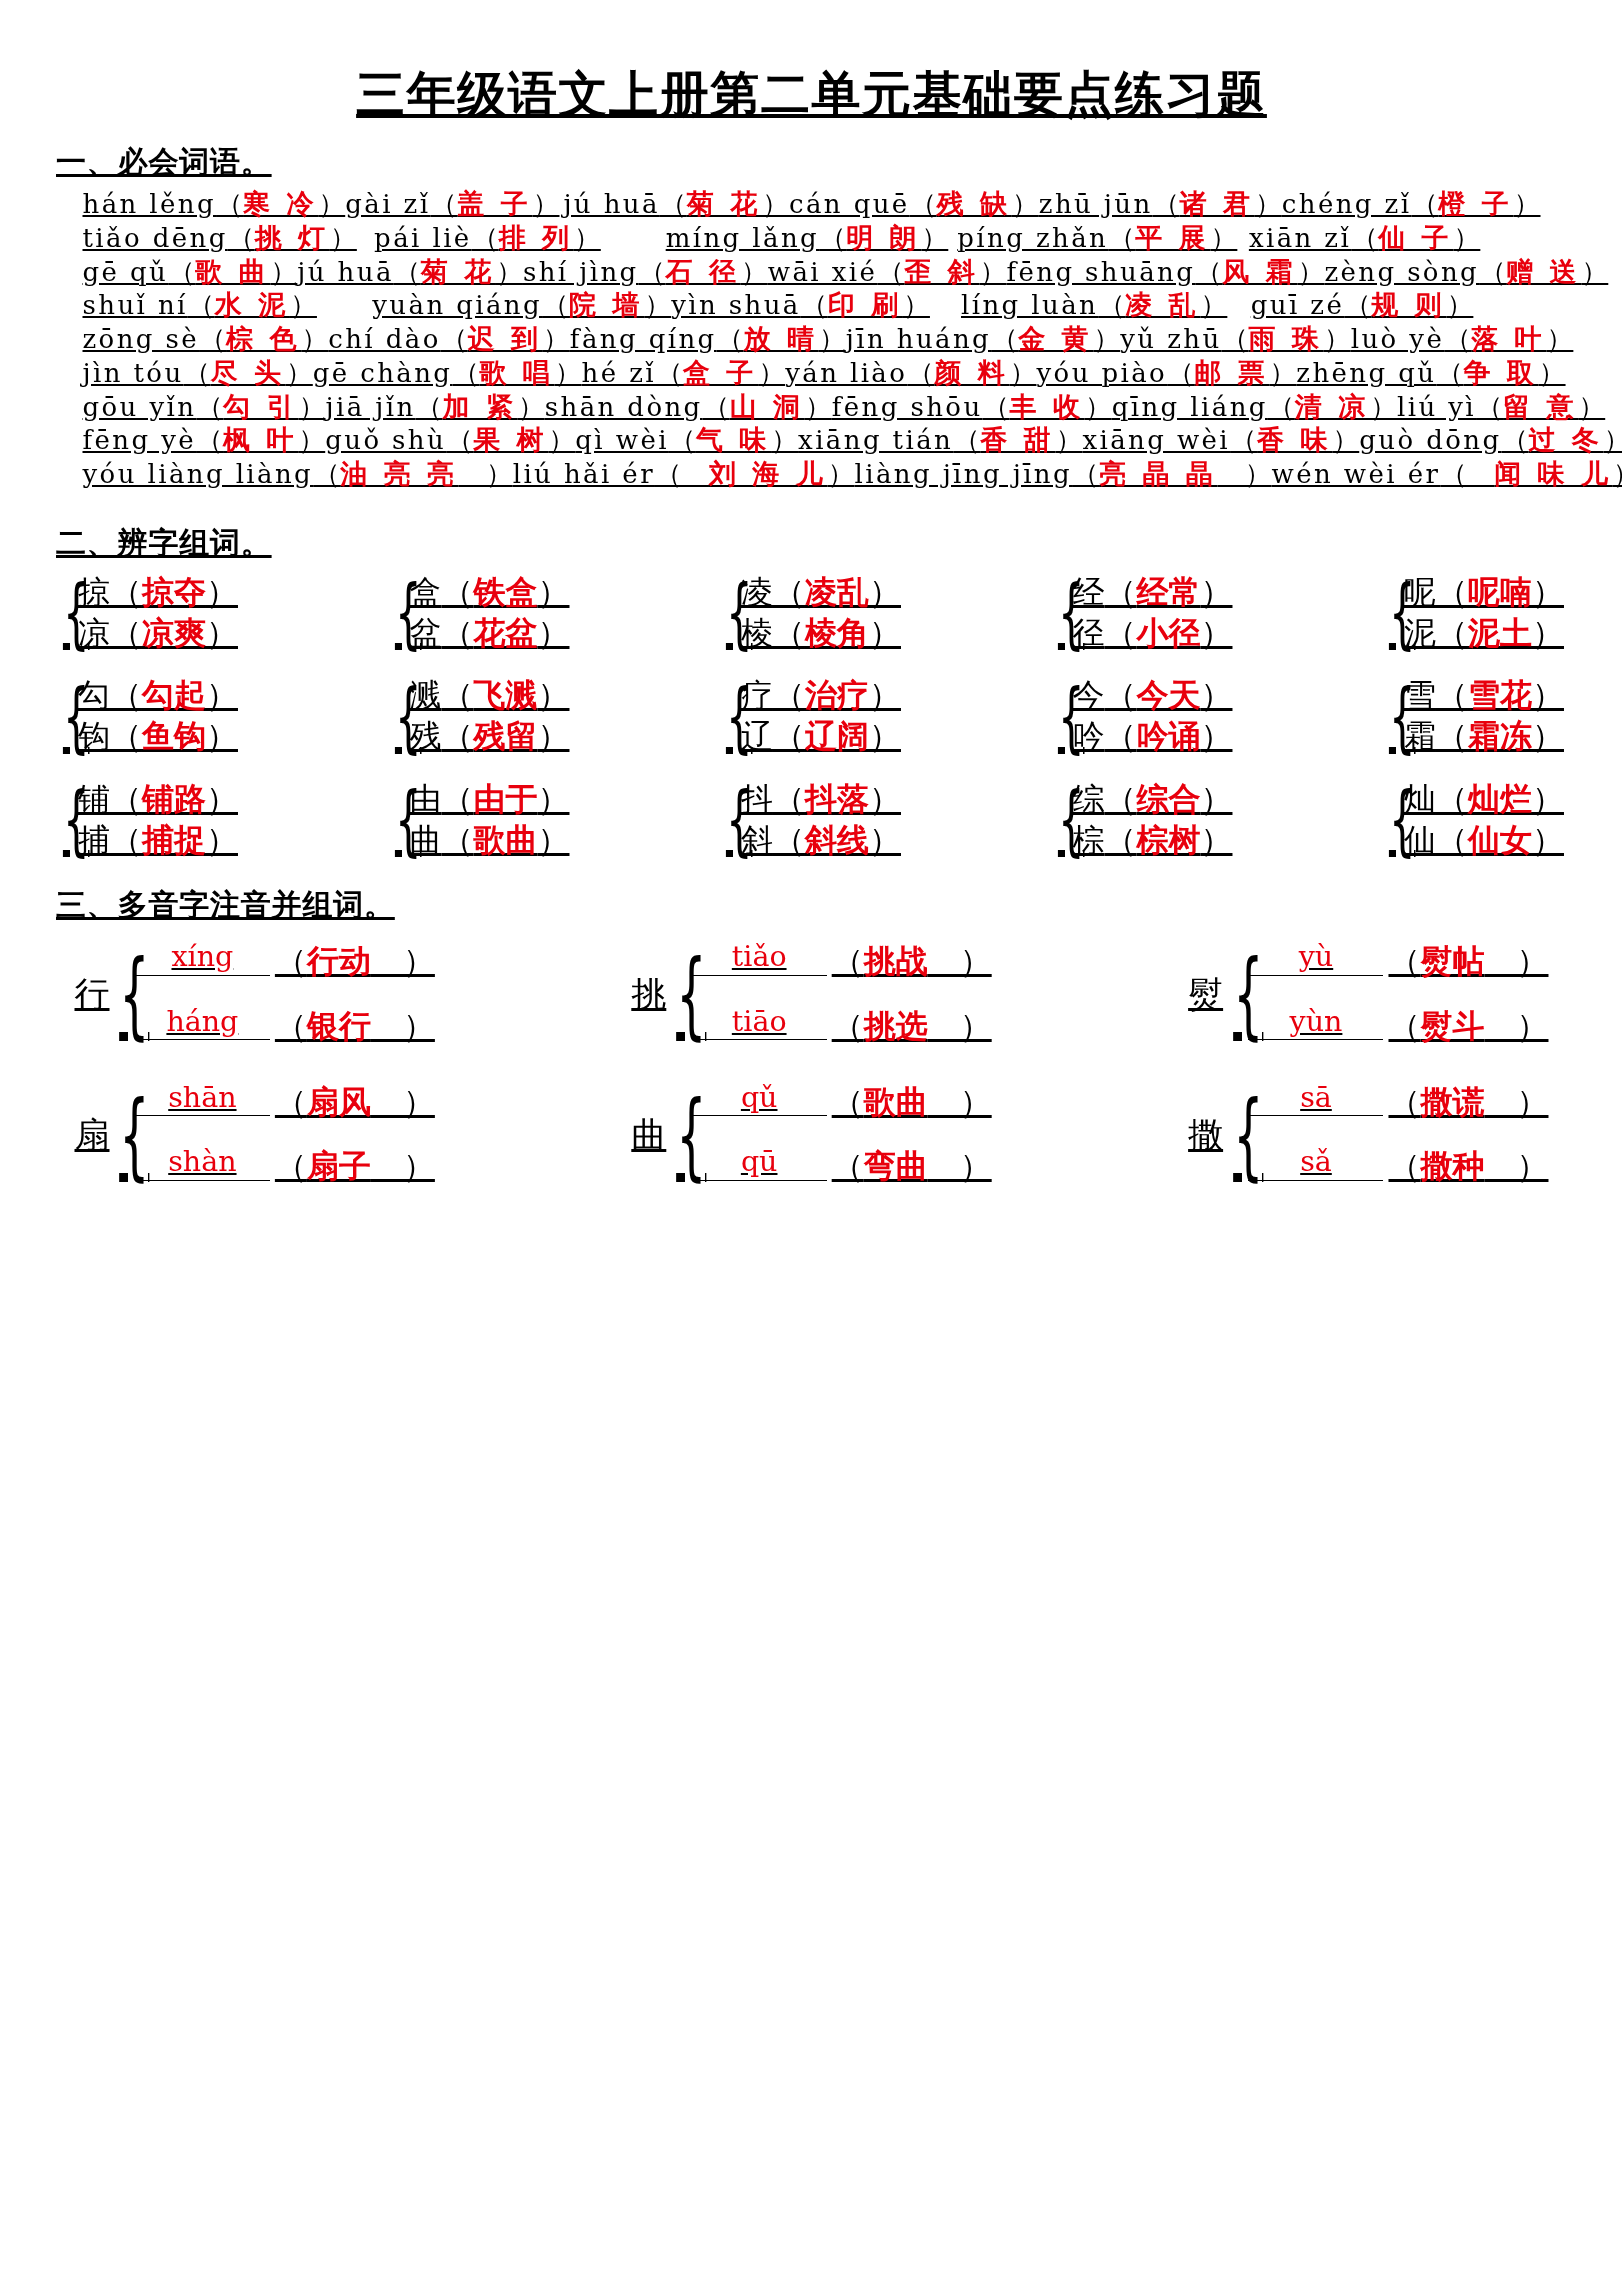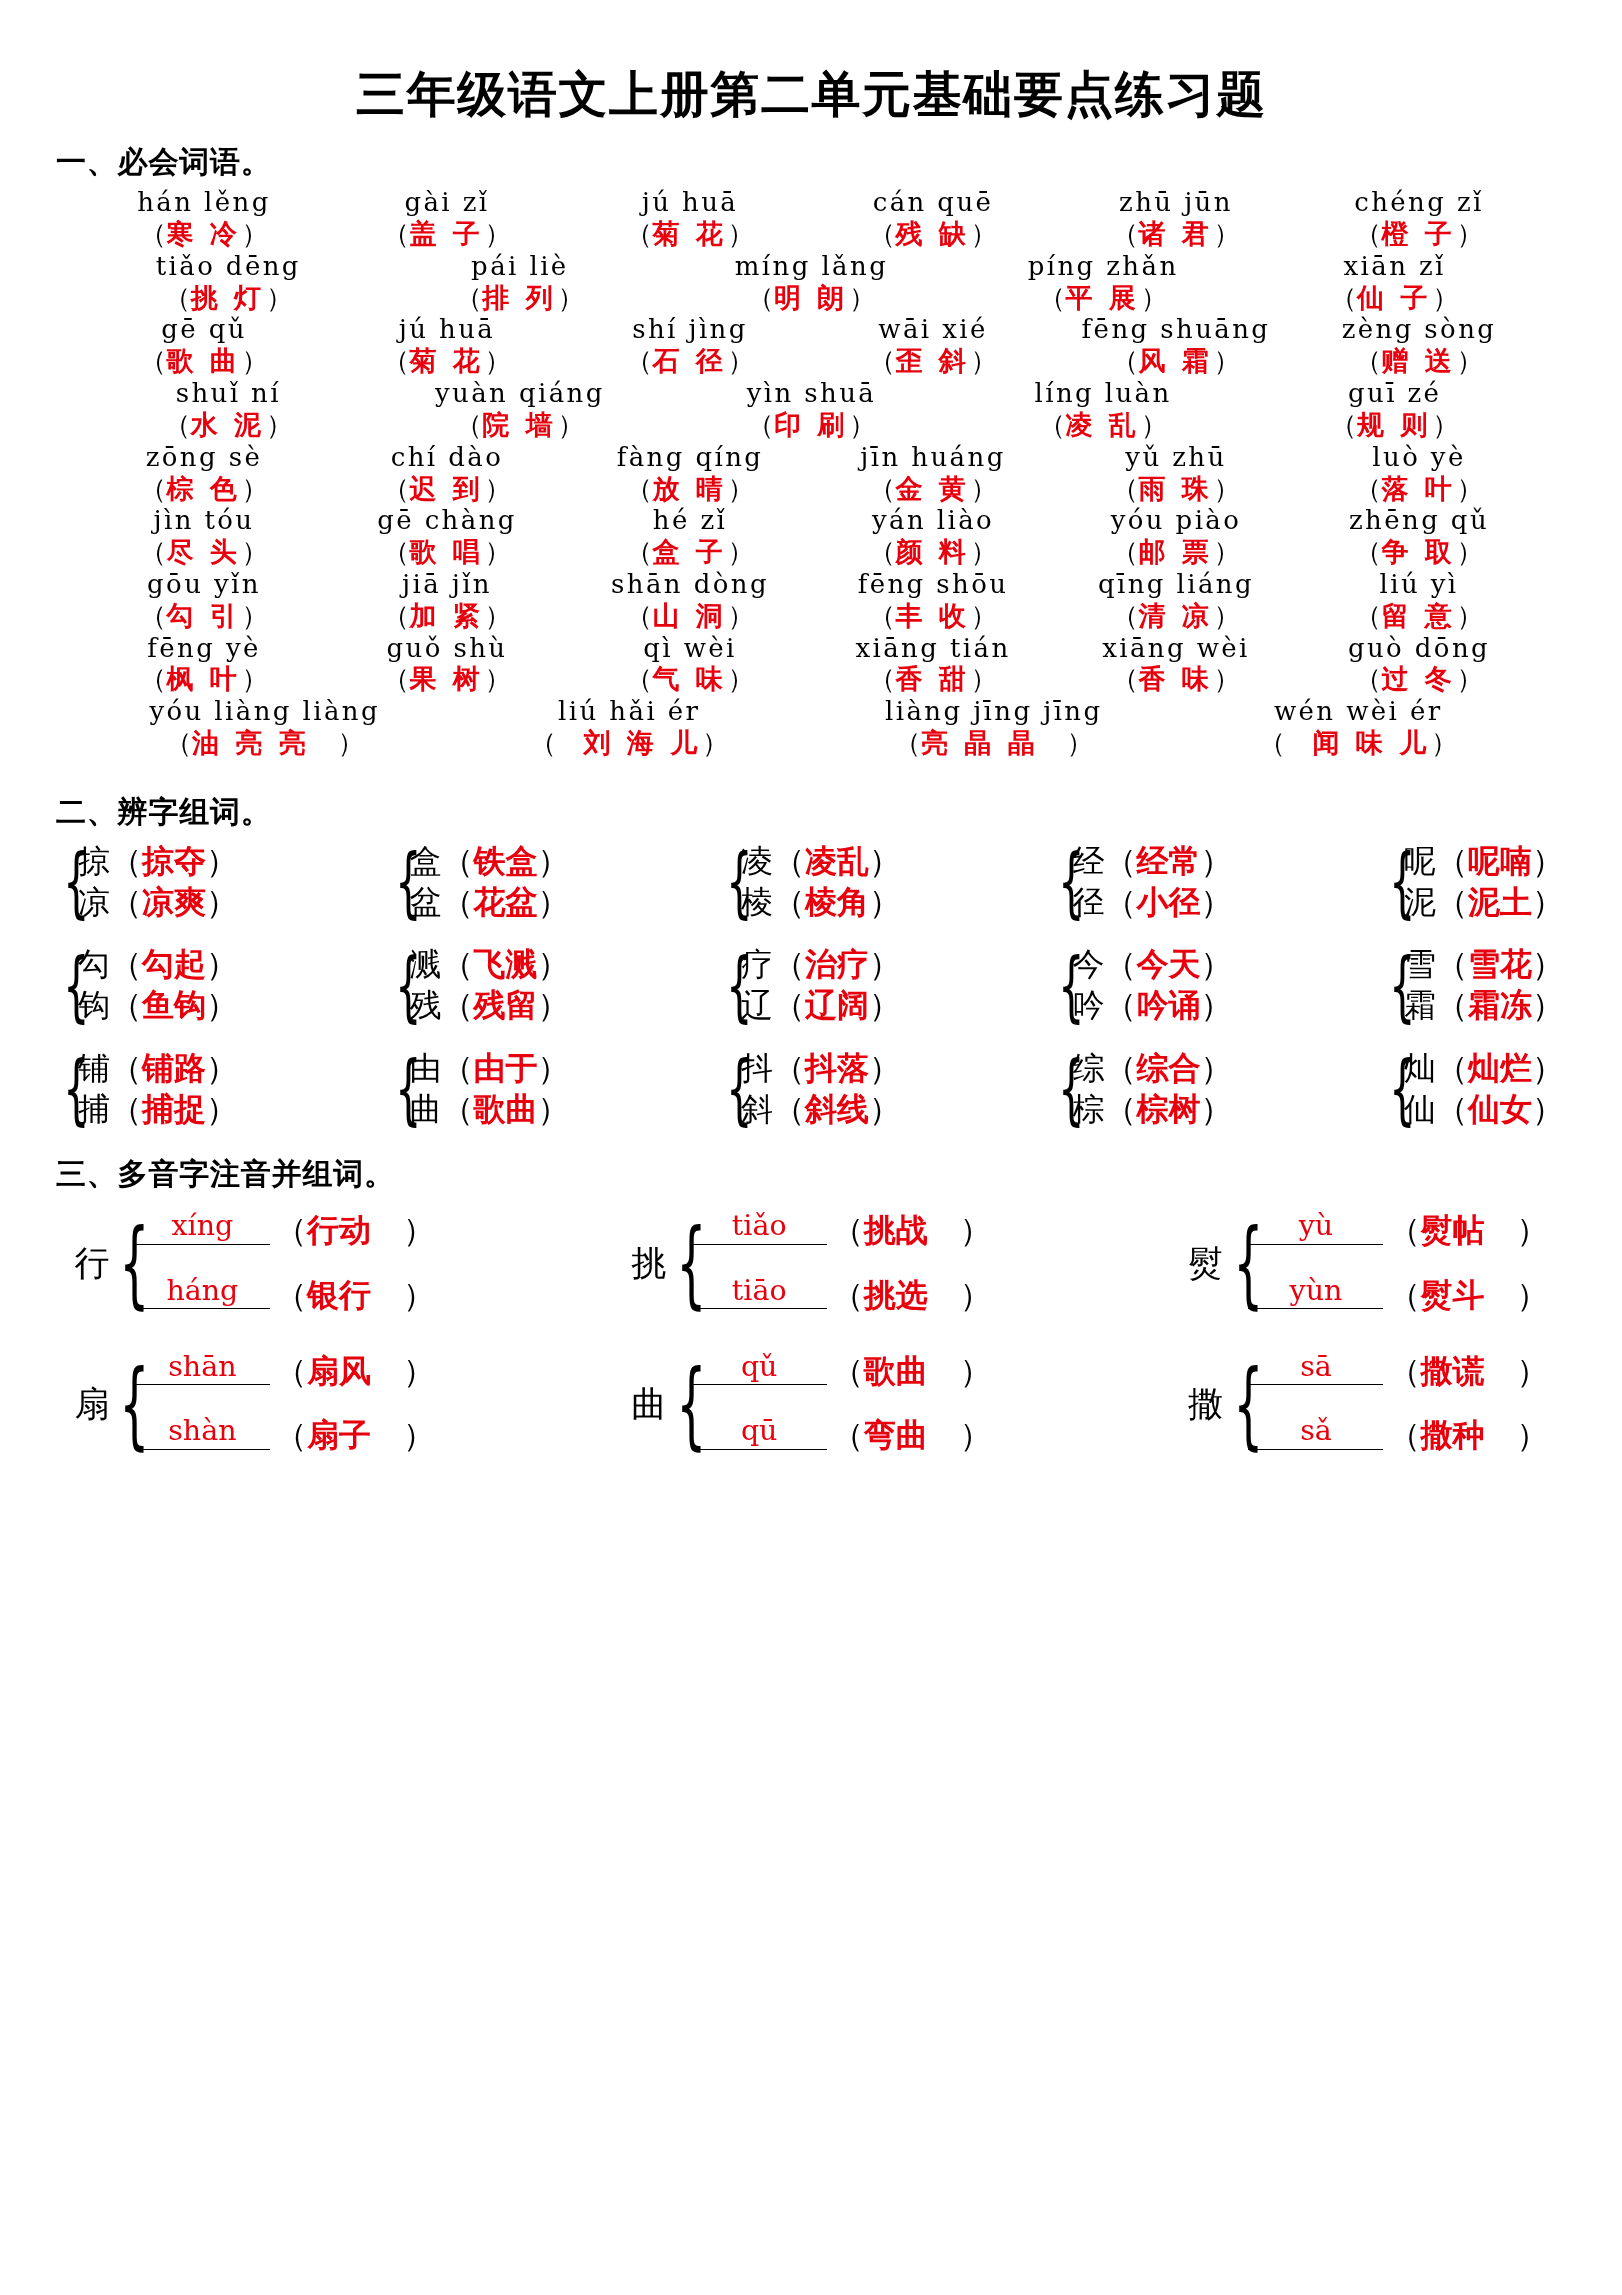--- a/index.html
+++ b/index.html
@@ -14,20 +14,21 @@
     color: #000;
     position: relative;
     overflow: hidden;
   }
   .page {
     width: 1623px;
     height: 2295px;
     box-sizing: border-box;
     padding: 40px 48px 5px 48px;
     position: relative;
+    text-decoration: underline;
   }
   .title {
     text-align: center;
     font-size: 49px;
     font-weight: bold;
     letter-spacing: 1.6px;
     margin: 22px 0 14.3px 0;
     font-family: "Liberation Serif", serif;
   }
   .section-title {
@@ -43,21 +44,21 @@
     width: 1490px;
   }
   .word-row {
     display: flex;
     justify-content: space-between;
     align-items: flex-end;
     padding: 0 16px;
   }
   .word-cell {
     display: flex;
-    flex-direction: column;
+    flex-direction: row;
     align-items: center;
     flex: 1 1 0;
   }
   .pinyin {
     font-family: "DejaVu Serif", serif;
     font-size: 26px;
     color: #000;
     letter-spacing: 2.4px;
     line-height: 1.15;
     white-space: nowrap;

